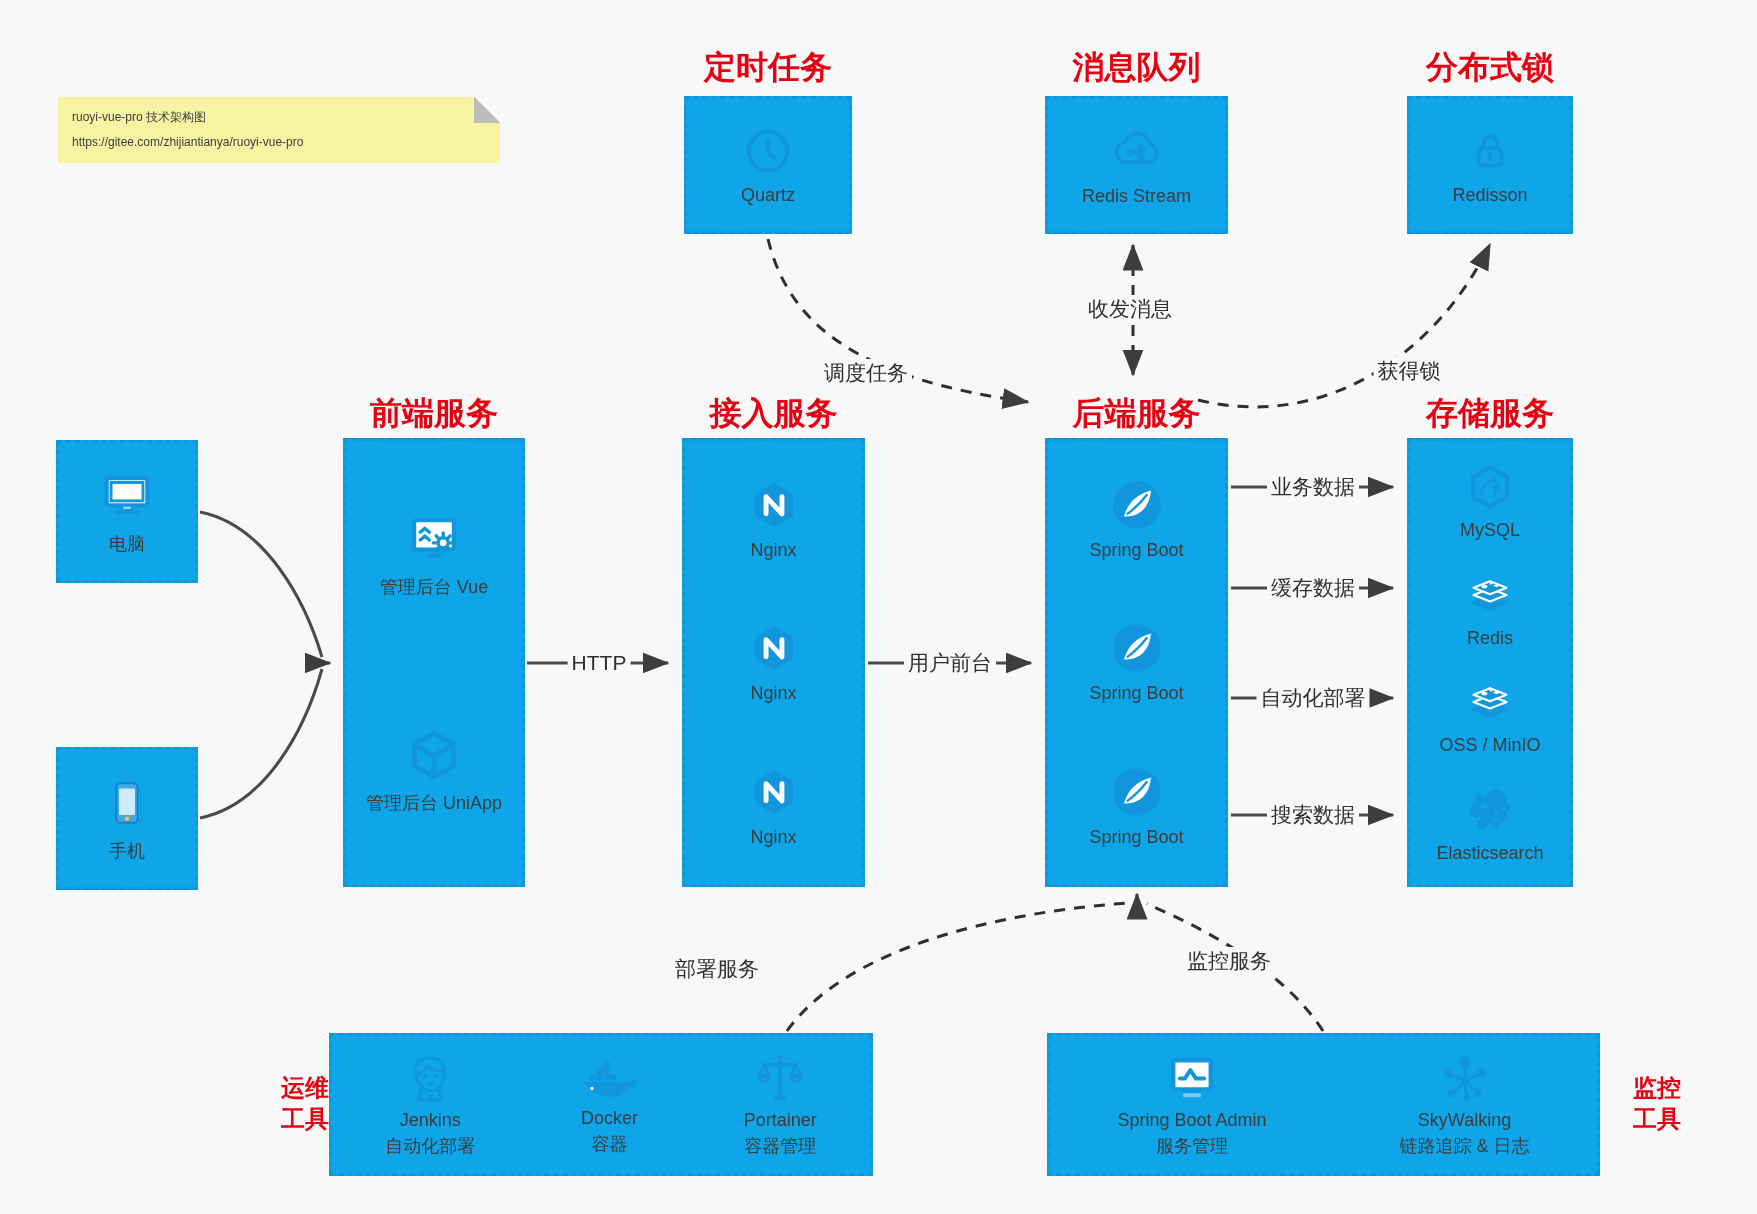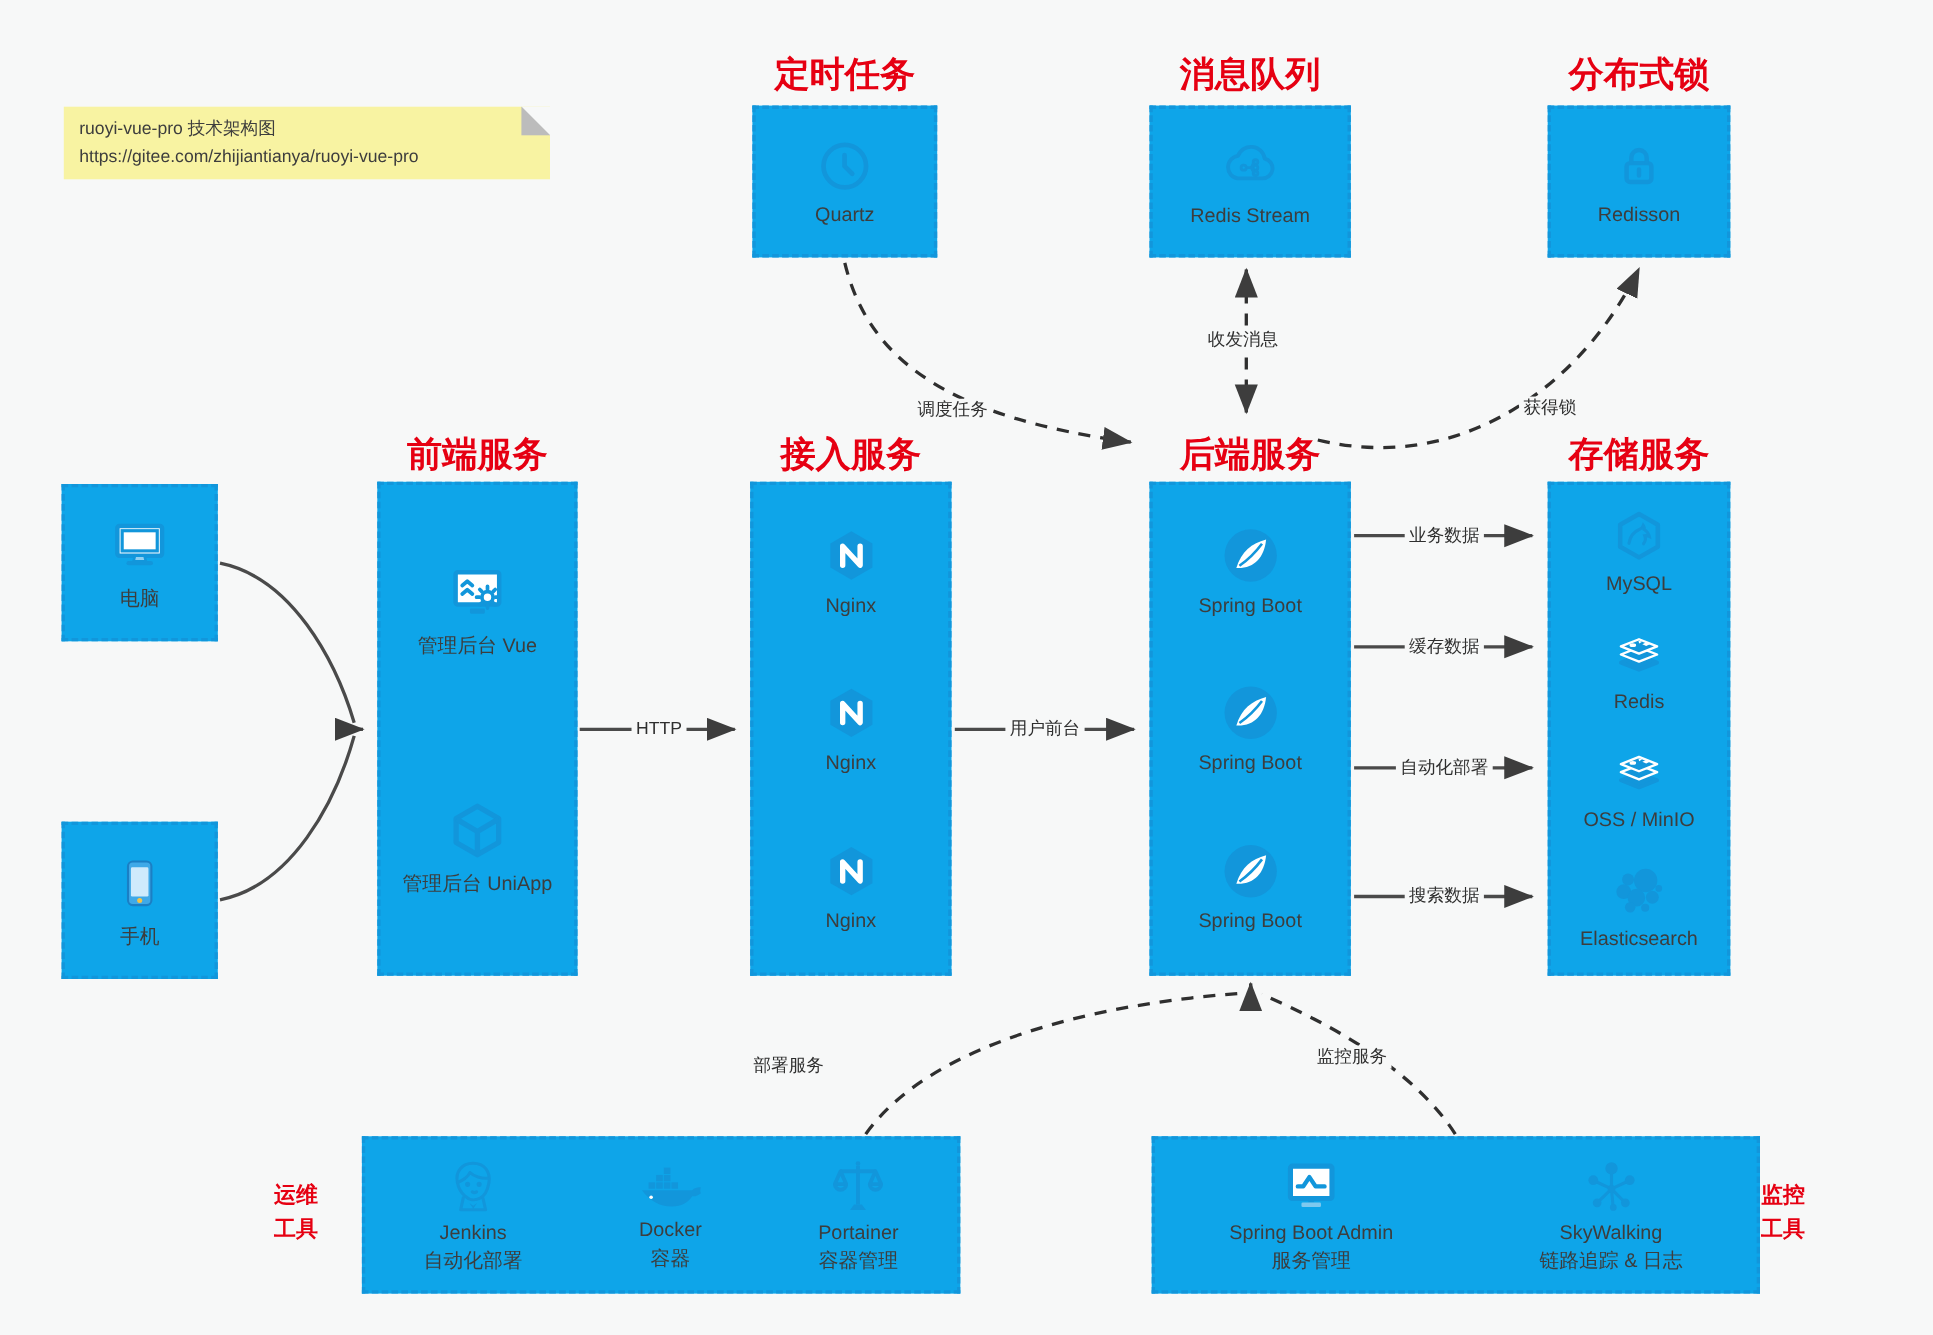--- a/index.html
+++ b/index.html
@@ -3,30 +3,30 @@
 <meta charset="utf-8">
 <style>
   html,body{margin:0;padding:0;background:#f7f8f8;}
   body{font-family:"Liberation Sans","DejaVu Sans",sans-serif;color:#3a3a3a;}
   #canvas{position:relative;width:1757px;height:1214px;background:#f7f8f8;overflow:hidden;}
   #edges{position:absolute;left:0;top:0;pointer-events:none;}
   .dashbox{position:absolute;box-sizing:border-box;border:3px dashed #1296db;background:#0ea5e9;
            display:flex;flex-direction:column;align-items:center;justify-content:space-around;padding:6px 2px;}
   .rowbox{flex-direction:row;padding:4px 8px;gap:14px;}
   .grouptitle{position:absolute;text-align:center;font-size:32px;font-weight:bold;color:#e60012;white-space:nowrap;}
-  .sidetitle{position:absolute;text-align:left;font-size:20px;font-weight:bold;color:#e60012;line-height:31px;white-space:nowrap;}
+  .sidetitle{position:absolute;text-align:right;font-size:24px;font-weight:bold;color:#e60012;line-height:31px;white-space:nowrap;}
   .node{display:flex;flex-direction:column;align-items:center;justify-content:center;}
   .ic{display:block;}
   .ic svg{display:block;}
   .nlabel{font-size:18px;color:#3d3d3d;margin-top:7px;white-space:nowrap;text-align:center;}
   .nsub{font-size:18px;color:#3d3d3d;margin-top:3px;white-space:nowrap;text-align:center;}
-  .edgelabel{position:absolute;transform:translate(-50%,-50%);font-size:16px;color:#2f2f2f;
+  .edgelabel{position:absolute;transform:translate(-50%,-50%);font-size:21px;color:#2f2f2f;
              background:#f7f8f8;padding:0 4px;white-space:nowrap;z-index:5;}
   .note{position:absolute;left:58px;top:97px;width:442px;height:66px;background:#f8f3a2;}
-  .note .txt{padding:8px 0 0 14px;font-size:16px;line-height:25px;color:#3d3d3d;}
+  .note .txt{padding:8px 0 0 14px;font-size:12px;line-height:25px;color:#3d3d3d;}
   .note .fold{position:absolute;top:0;right:0;width:26px;height:26px;
               background:linear-gradient(to left bottom,#f7f8f8 49%,#bcbcbc 50%);}
 </style>
 </head>
 <body>
 
 <svg width="0" height="0" style="position:absolute">
 <defs>
   <symbol id="i-clock" viewBox="0 0 24 24">
     <circle cx="12" cy="12" r="8.6" fill="none" stroke="#1296db" stroke-width="1.9"></circle>

